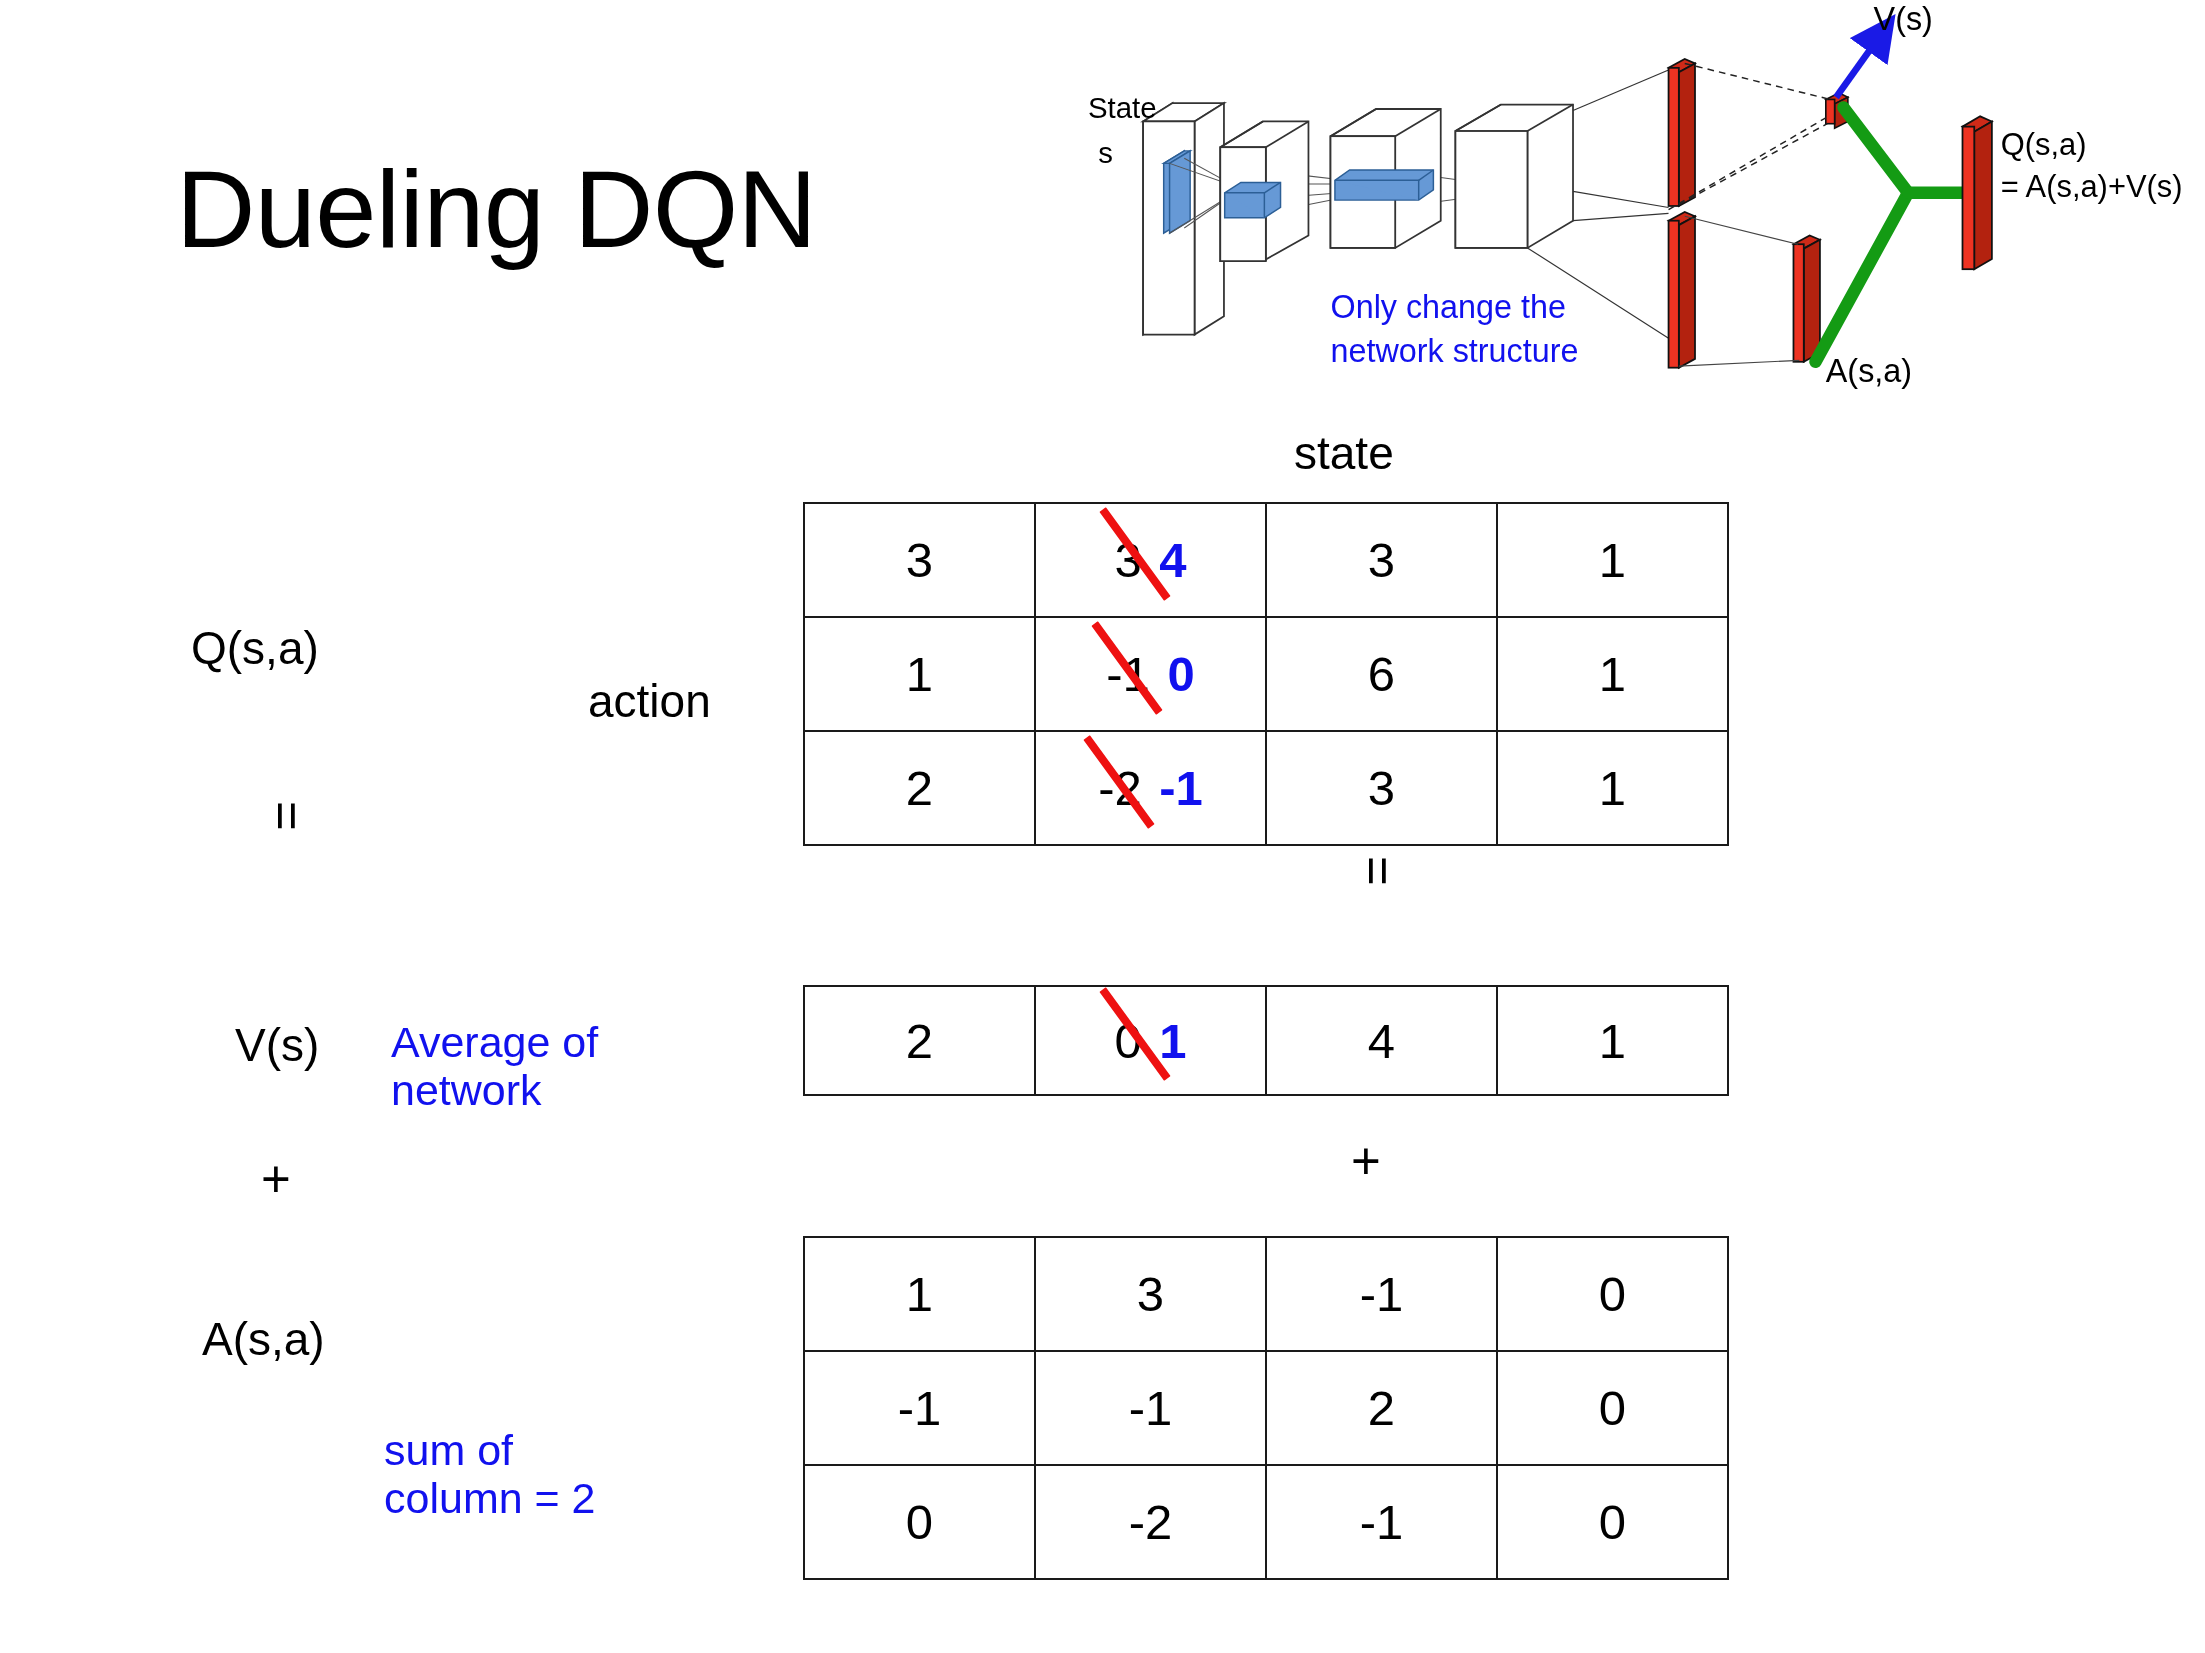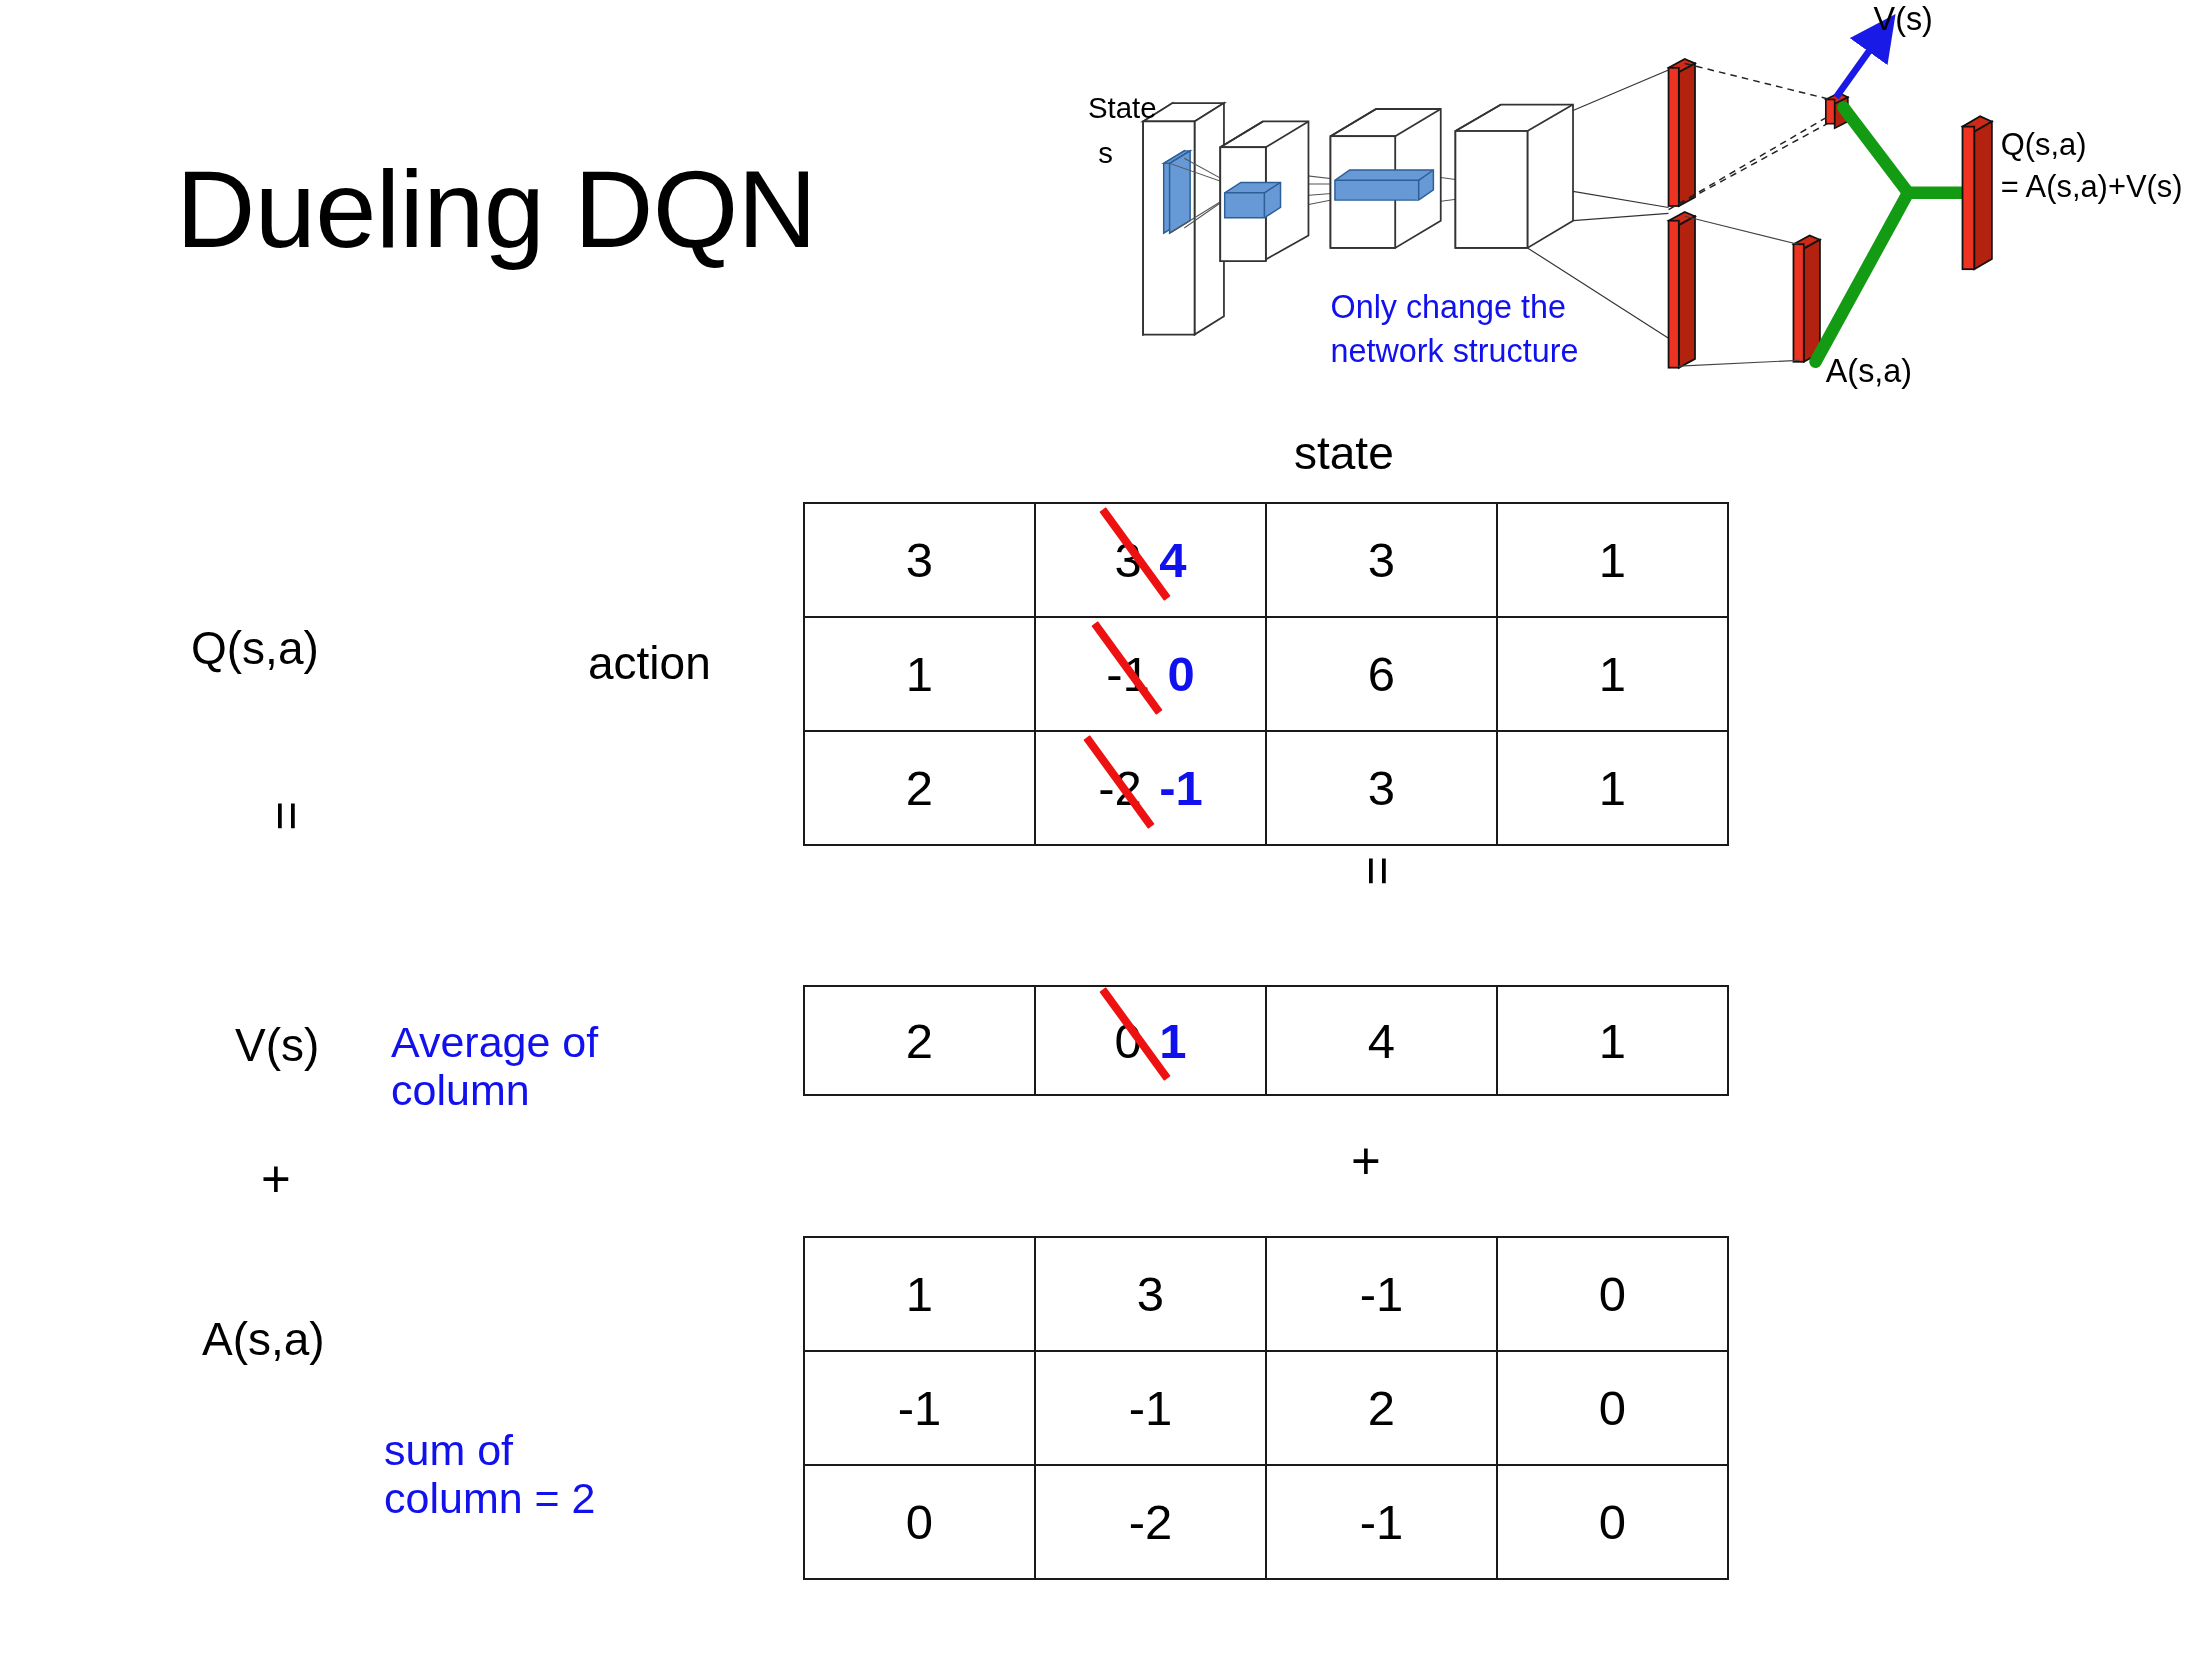--- a/index.html
+++ b/index.html
@@ -23,21 +23,21 @@
   
   .big-label{font-size:46px;line-height:1;white-space:nowrap;color:#000;}
   .op-sym{font-size:51px;line-height:1;font-weight:400;color:#000;}
   .op-eq{font-size:51px;line-height:0.85;color:#000;letter-spacing:0px;}
   .blue-note{
     color:#1111EE;font-size:43px;line-height:1.12;white-space:nowrap;margin-left:16px;
   }
 
   #label-q{left:191px;top:625px;}
   #eq-left{left:265px;top:801px;}
-  #label-action{left:588px;top:640px;font-size:46px;}
+  #label-action{left:588px;top:678px;font-size:46px;}
   #label-v{left:235px;top:1022px;}
   #note-average{left:375px;top:1018px;}
   #plus-left{left:261px;top:1154px;}
   #label-a{left:202px;top:1316px;}
   #note-sum{left:368px;top:1426px;}
 
   
   #state-header{
     left:1294px;top:430px;font-size:46px;line-height:1;color:#000;
   }
@@ -225,21 +225,21 @@
 
 <div class="abs" id="state-header">state</div>
 <div class="abs big-label" id="label-action">action</div>
 
 <div class="abs big-label" id="label-q">Q(s,a)</div>
 <div class="abs op-eq" id="eq-left" style="writing-mode:vertical-rl;">=</div>
 
 <div class="abs big-label" id="label-v">V(s)</div>
 <div class="abs blue-note" id="note-average">
   <div>Average of</div>
-  <div>column</div>
+  <div>network</div>
 </div>
 
 <div class="abs op-sym" id="plus-left">+</div>
 
 <div class="abs big-label" id="label-a">A(s,a)</div>
 <div class="abs blue-note" id="note-sum">
   <div>sum of</div>
   <div>column = 2</div>
 </div>
 

